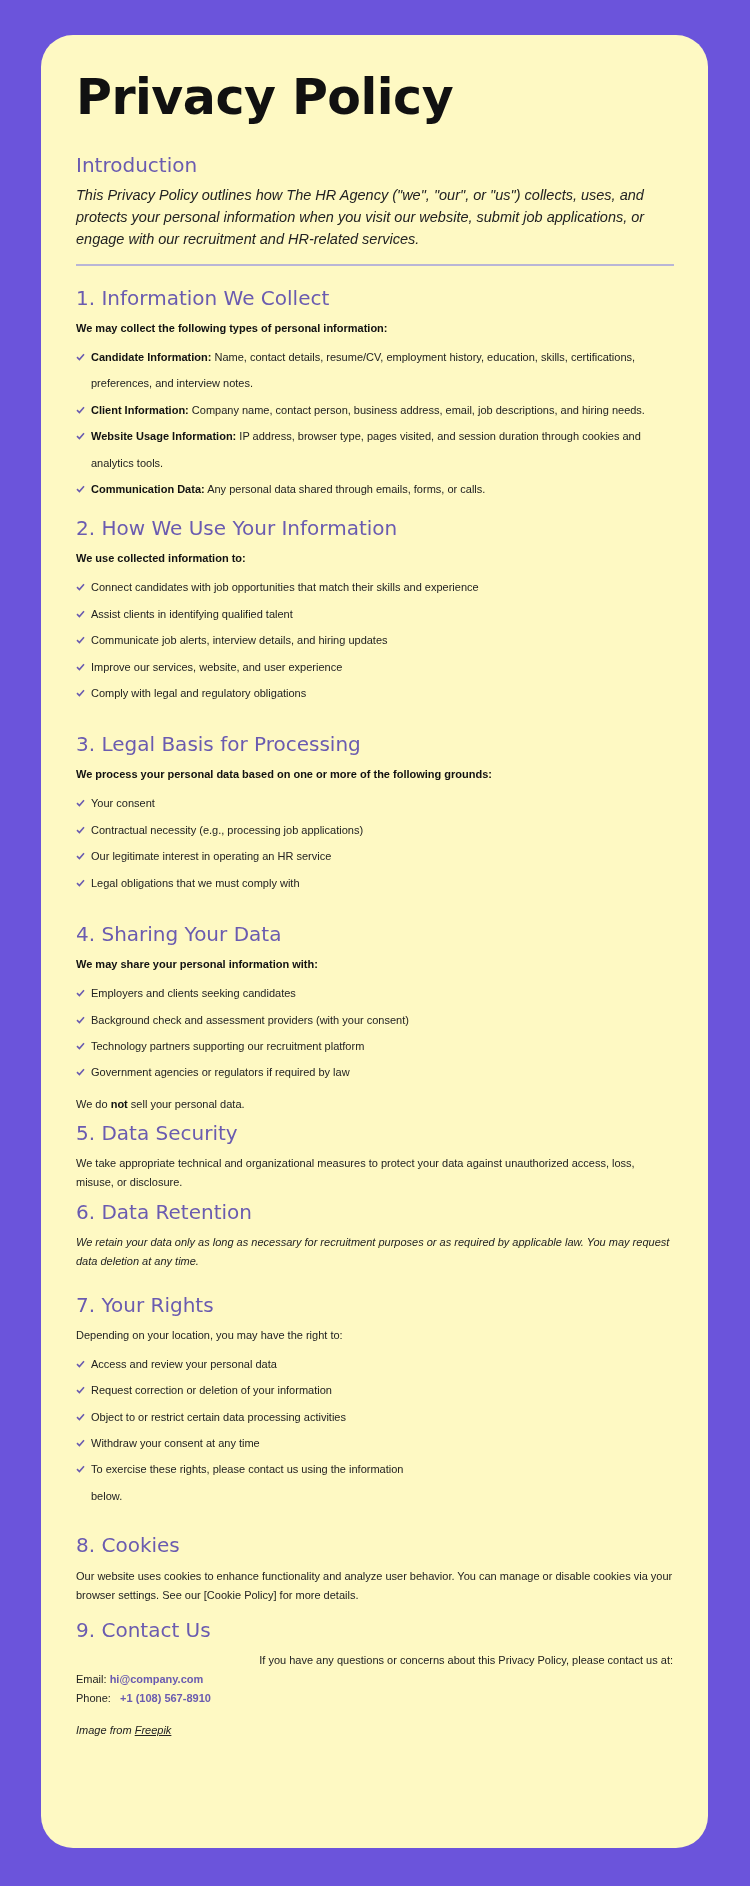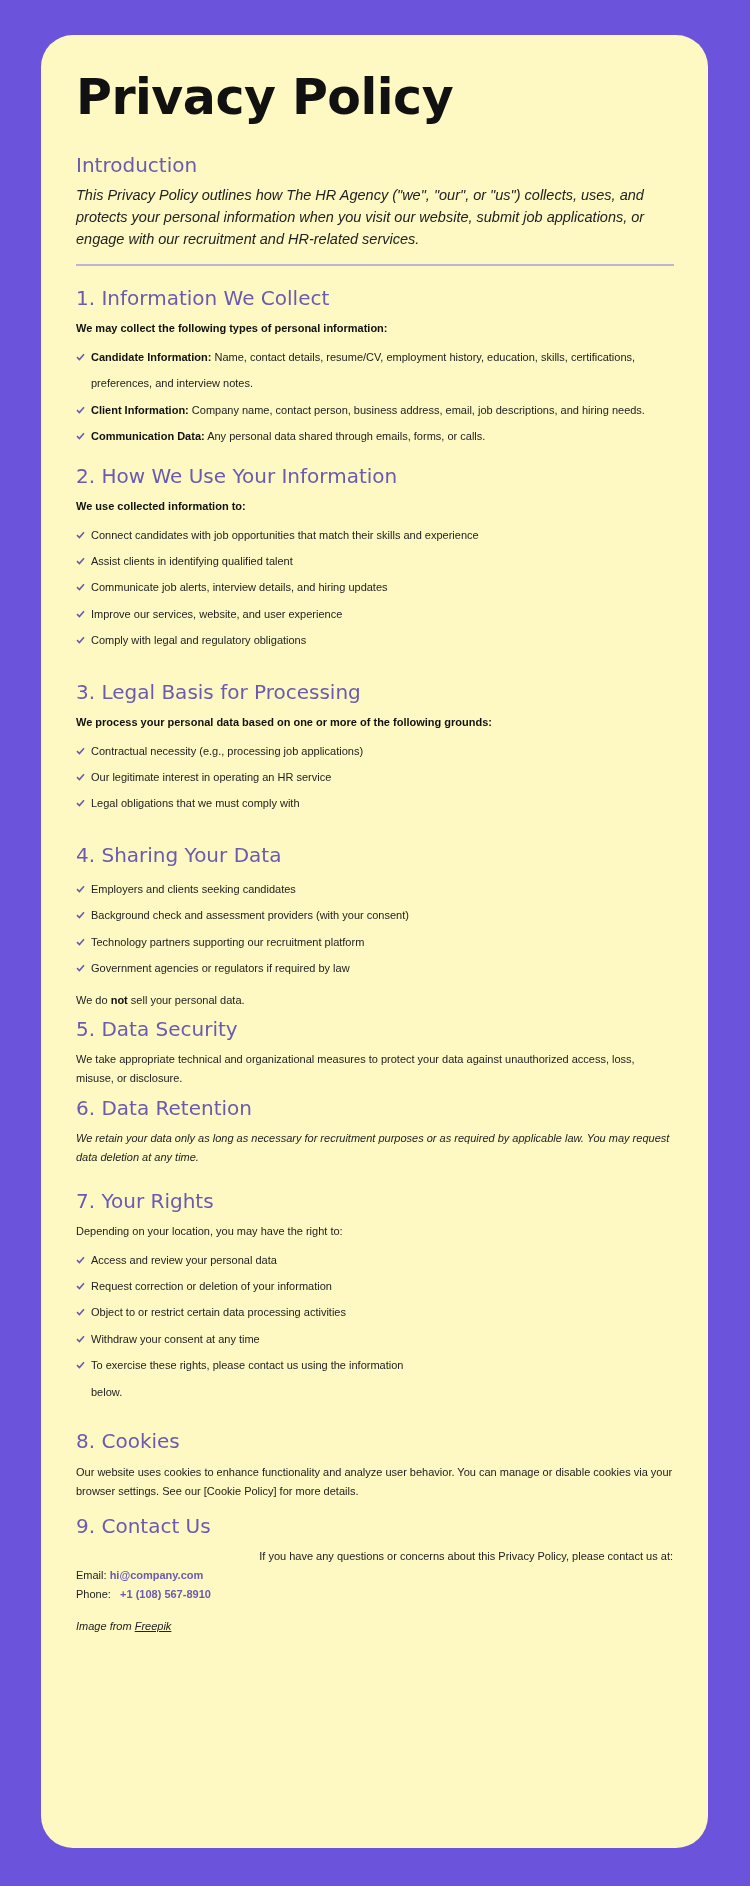--- a/index.html
+++ b/index.html
@@ -129,20 +129,28 @@
             </svg>
           </span>
         <span class="bold">Client Information:</span><span> Company name, contact person, business address, email, job descriptions, and hiring needs.</span>
       </li>
       <li>
         <span class="check">
             <svg width="9" height="8" viewBox="0 0 9 8">
               <path d="M1 4.2 L3.4 6.5 L8 1.3" fill="none" stroke="#6a5bb0" stroke-width="1.6"></path>
             </svg>
           </span>
+        <span class="bold">Website Usage Information:</span><span> IP address, browser type, pages visited, and session duration through cookies and analytics tools.</span>
+      </li>
+      <li>
+        <span class="check">
+            <svg width="9" height="8" viewBox="0 0 9 8">
+              <path d="M1 4.2 L3.4 6.5 L8 1.3" fill="none" stroke="#6a5bb0" stroke-width="1.6"></path>
+            </svg>
+          </span>
         <span class="bold">Communication Data:</span><span> Any personal data shared through emails, forms, or calls.</span>
       </li>
     </ul>
   </section>
 
   <section style="margin-top:14px;">
     <h2 class="section-heading">2. How We Use Your Information</h2>
     <p class="lead" style="margin-top:11px;">We use collected information to:</p>
     <ul class="checklist" style="margin-top:9px;">
       <li><span class="check">
@@ -174,36 +182,42 @@
   </section>
 
   <section style="margin-top:26px;">
     <h2 class="section-heading">3. Legal Basis for Processing</h2>
     <p class="lead" style="margin-top:11px;">We process your personal data based on one or more of the following grounds:</p>
     <ul class="checklist" style="margin-top:9px;">
       <li><span class="check">
             <svg width="9" height="8" viewBox="0 0 9 8">
               <path d="M1 4.2 L3.4 6.5 L8 1.3" fill="none" stroke="#6a5bb0" stroke-width="1.6"></path>
             </svg>
+          </span><span>Your consent</span></li>
+      <li><span class="check">
+            <svg width="9" height="8" viewBox="0 0 9 8">
+              <path d="M1 4.2 L3.4 6.5 L8 1.3" fill="none" stroke="#6a5bb0" stroke-width="1.6"></path>
+            </svg>
           </span><span>Contractual necessity (e.g., processing job applications)</span></li>
       <li><span class="check">
             <svg width="9" height="8" viewBox="0 0 9 8">
               <path d="M1 4.2 L3.4 6.5 L8 1.3" fill="none" stroke="#6a5bb0" stroke-width="1.6"></path>
             </svg>
           </span><span>Our legitimate interest in operating an HR service</span></li>
       <li><span class="check">
             <svg width="9" height="8" viewBox="0 0 9 8">
               <path d="M1 4.2 L3.4 6.5 L8 1.3" fill="none" stroke="#6a5bb0" stroke-width="1.6"></path>
             </svg>
           </span><span>Legal obligations that we must comply with</span></li>
     </ul>
   </section>
 
   <section style="margin-top:26px;">
     <h2 class="section-heading">4. Sharing Your Data</h2>
+    <p class="lead" style="margin-top:11px;">We may share your personal information with:</p>
     <ul class="checklist" style="margin-top:9px;">
       <li><span class="check">
             <svg width="9" height="8" viewBox="0 0 9 8">
               <path d="M1 4.2 L3.4 6.5 L8 1.3" fill="none" stroke="#6a5bb0" stroke-width="1.6"></path>
             </svg>
           </span><span>Employers and clients seeking candidates</span></li>
       <li><span class="check">
             <svg width="9" height="8" viewBox="0 0 9 8">
               <path d="M1 4.2 L3.4 6.5 L8 1.3" fill="none" stroke="#6a5bb0" stroke-width="1.6"></path>
             </svg>

